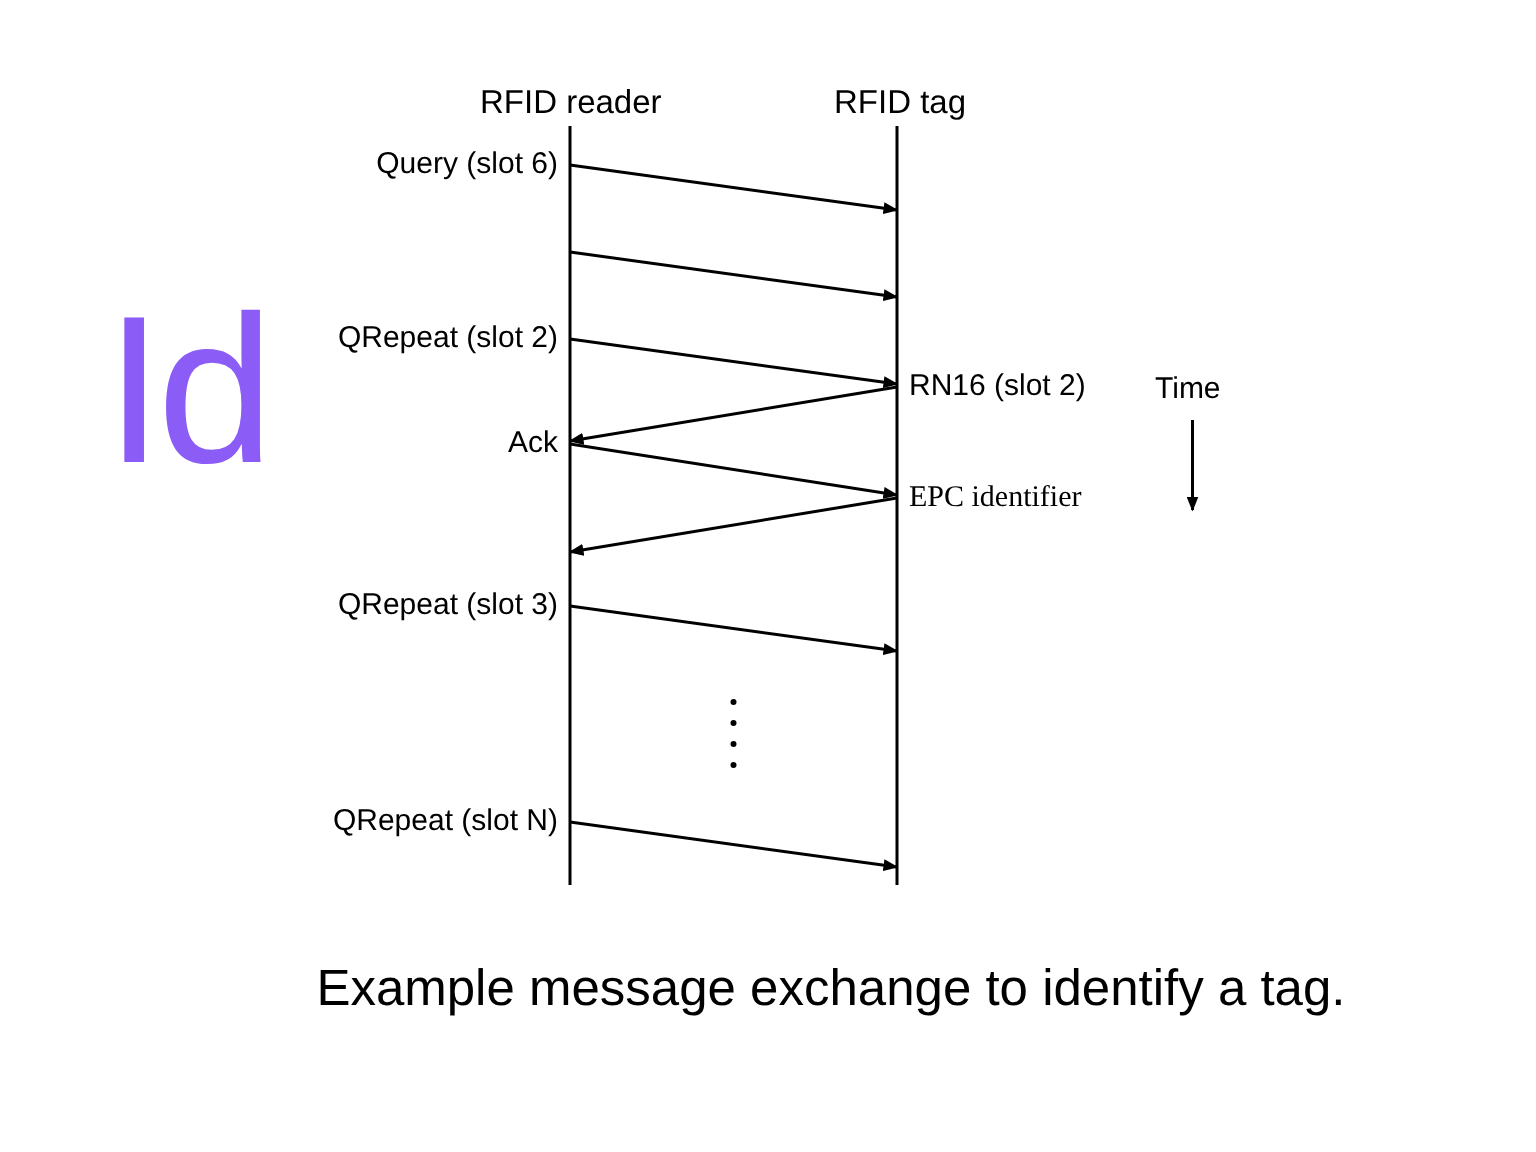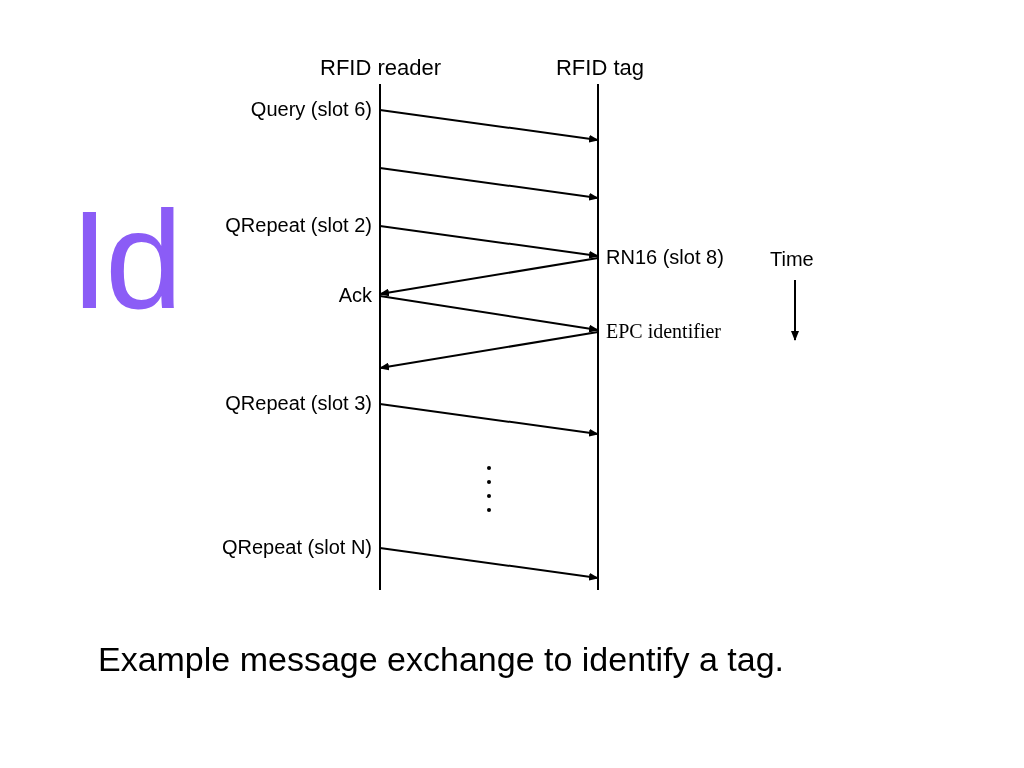--- a/index.html
+++ b/index.html
@@ -37,22 +37,23 @@
     font-size: 20px;
     white-space: nowrap;
   }
   .msg-label.left  { text-align: right; }
   .msg-label.right { text-align: left;  }
   .caption {
     position: absolute;
     left: 0;
     width: 882px;
     top: 640px;
-    text-align: center;
+    text-align: right;
     font-size: 34px;
+    padding-left: 15px;
   }
   svg.lines {
     position: absolute;
     top: 0; left: 0;
     width: 1024px;
     height: 768px;
     pointer-events: none;
   }
 </style>
 </head>
@@ -98,20 +99,20 @@
 
   <div class="participant-label" style="left:320px; top:55px; width:120px;">RFID reader</div>
   <div class="participant-label" style="left:555px; top:55px; width:90px;">RFID tag</div>
 
   <div class="msg-label left" style="left:200px; top:98px; width:172px;">Query (slot 6)</div>
   <div class="msg-label left" style="left:200px; top:214px; width:172px;">QRepeat (slot 2)</div>
   <div class="msg-label left" style="left:200px; top:284px; width:172px;">Ack</div>
   <div class="msg-label left" style="left:200px; top:392px; width:172px;">QRepeat (slot 3)</div>
   <div class="msg-label left" style="left:200px; top:536px; width:172px;">QRepeat (slot N)</div>
 
-  <div class="msg-label right" style="left:606px; top:246px; width:200px;">RN16 (slot 8)</div>
+  <div class="msg-label right" style="left:606px; top:246px; width:200px;">RN16 (slot 2)</div>
   <div class="msg-label right" style="left:606px; top:320px; width:200px;font-family:Liberation Serif, serif;">EPC identifier</div>
 
   <div class="msg-label right" style="left:770px; top:248px; width:60px;">Time</div>
 
   <div class="caption">Example message exchange to identify a tag.</div>
 
 </div>
 
 </body></html>

